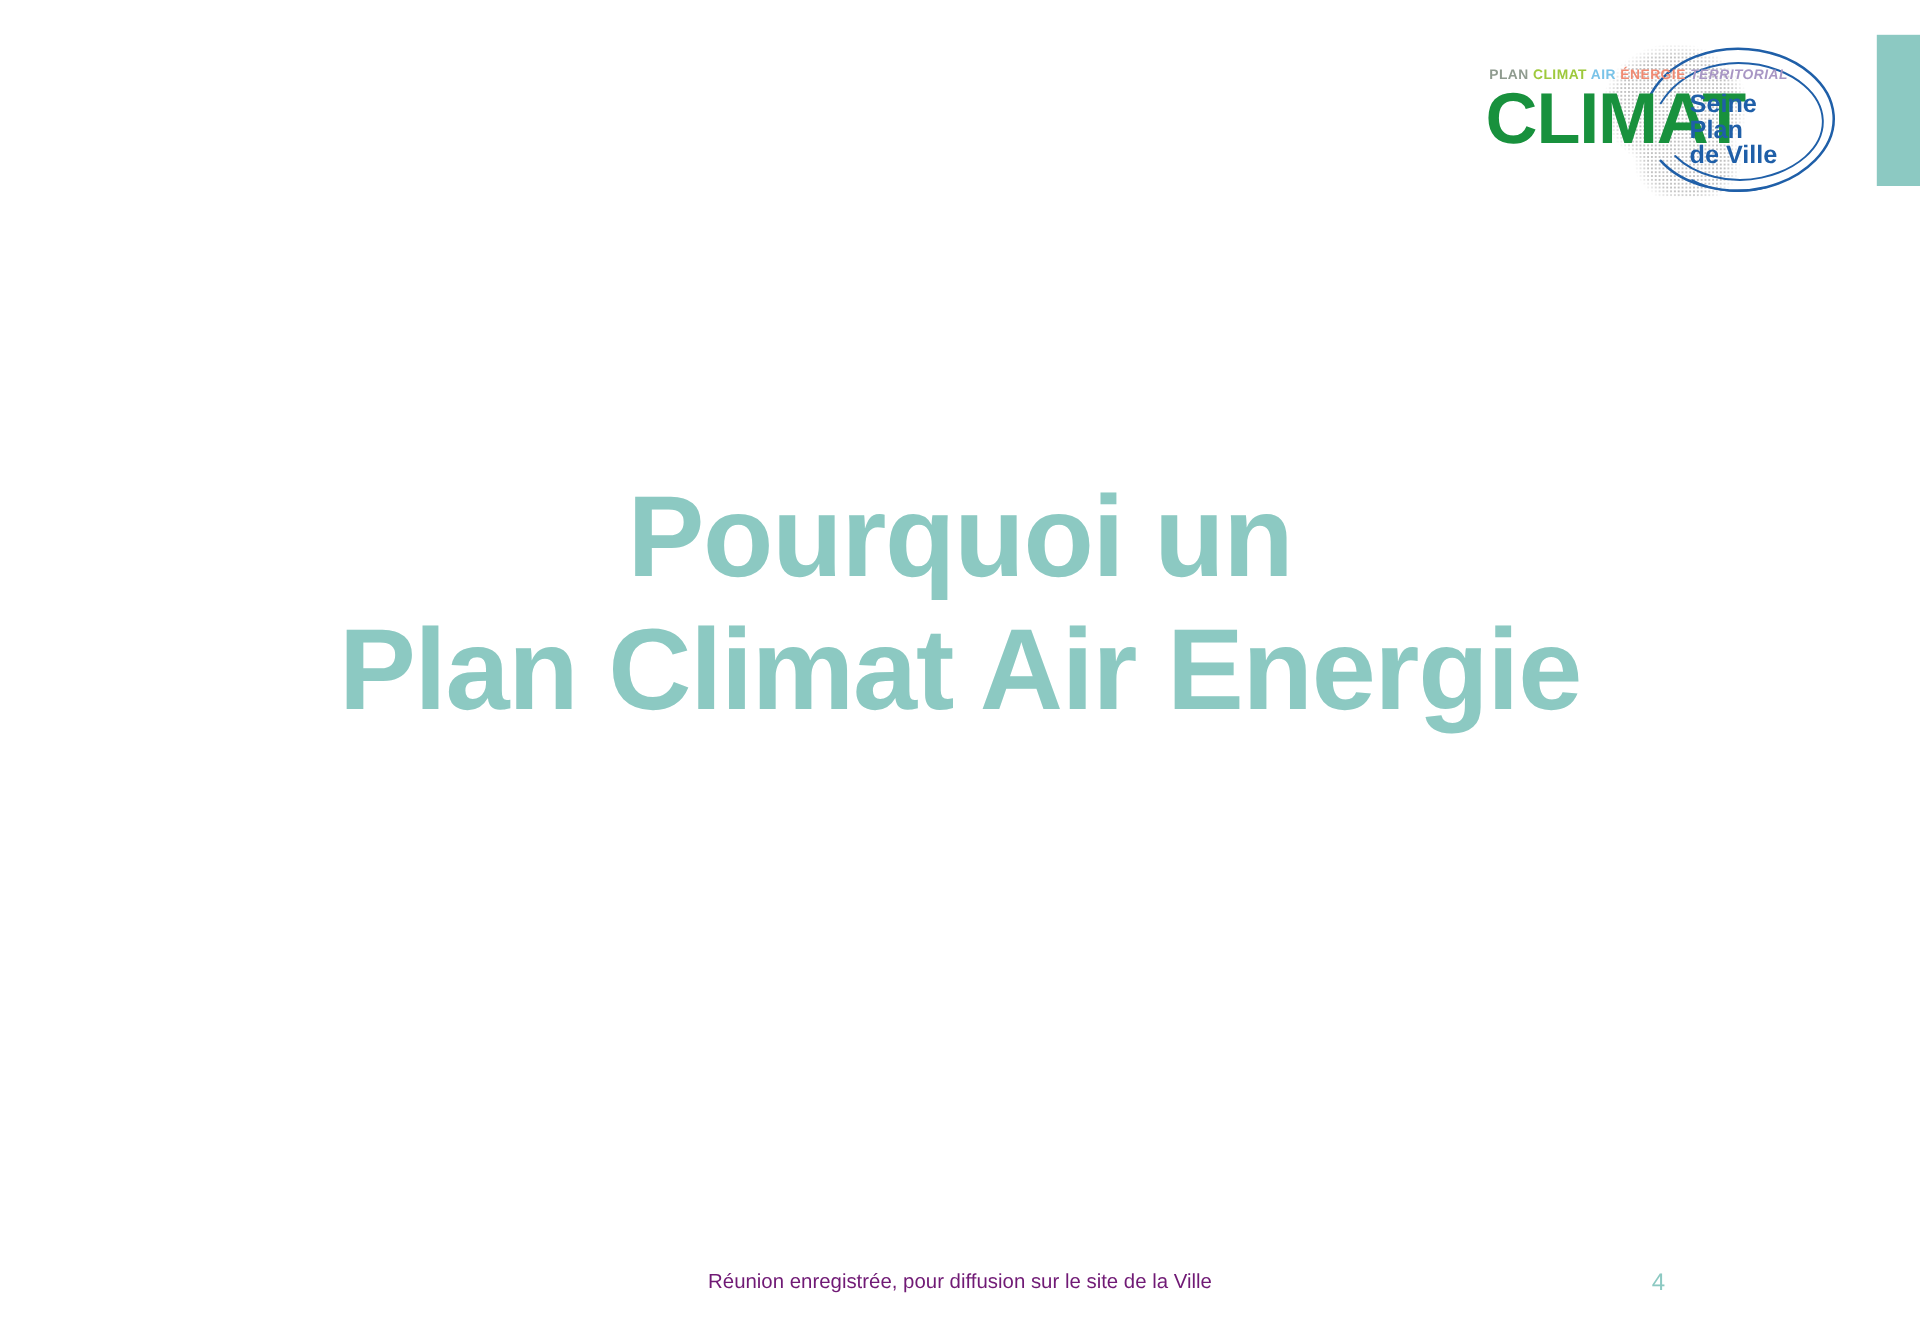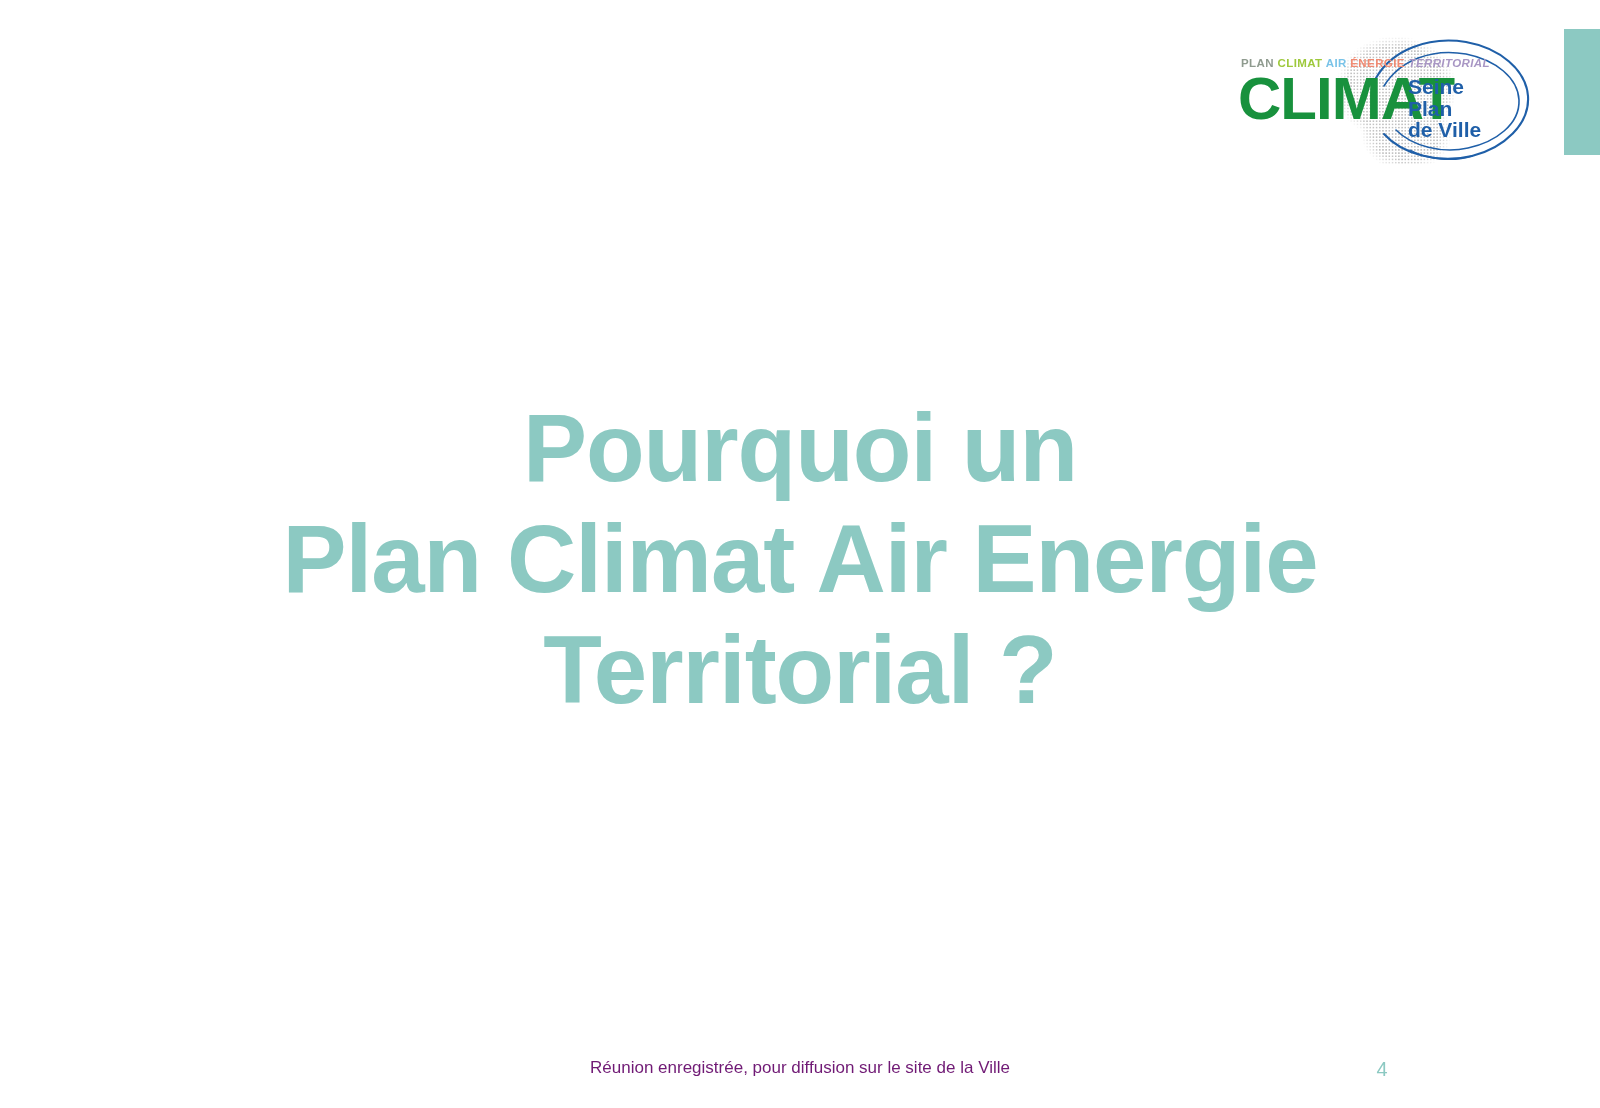--- a/index.html
+++ b/index.html
@@ -182,19 +182,18 @@
       <div>Seine</div>
       <div>Plan</div>
       <div>de Ville</div>
     </div>
 
   </div>
 
   <div class="title-wrap">
     <div class="title-line">Pourquoi un</div>
     <div class="title-line">Plan Climat Air Energie</div>
-    <div class="title-line">Territorial ?</div>
   </div>
 
   <div class="footer-note">Réunion enregistrée, pour diffusion sur le site de la Ville</div>
   <div class="page-number">4</div>
 
 </div>
 
 </body></html>

